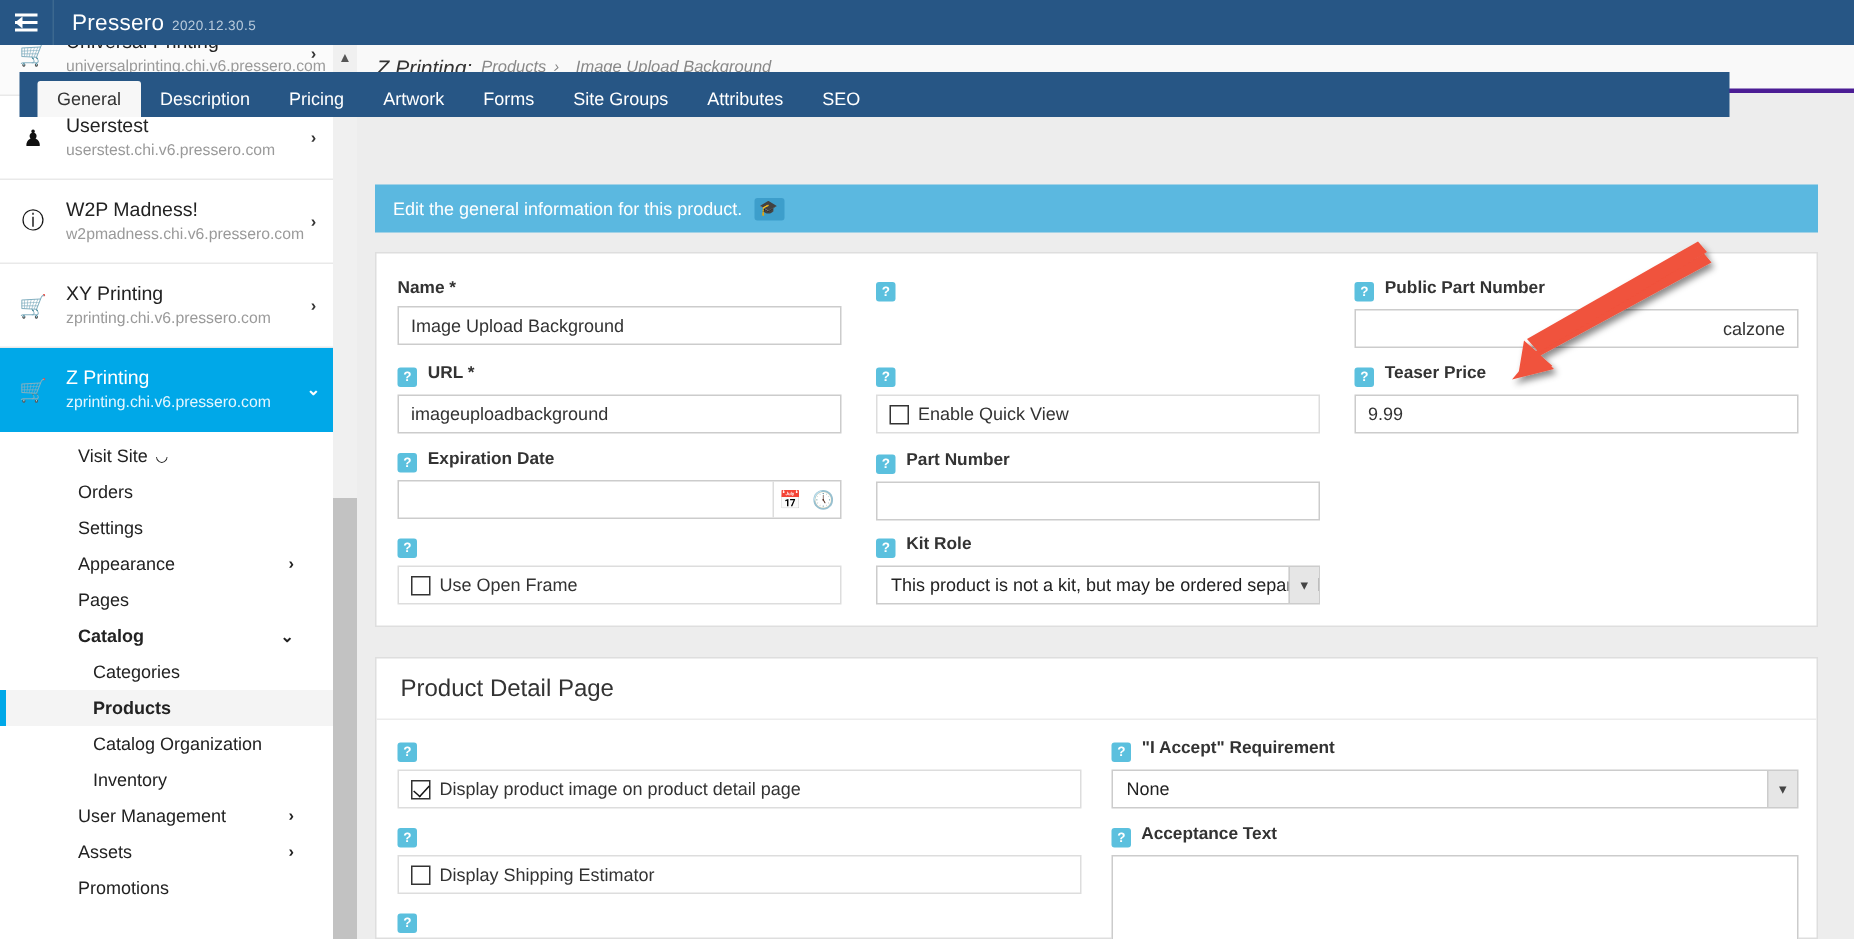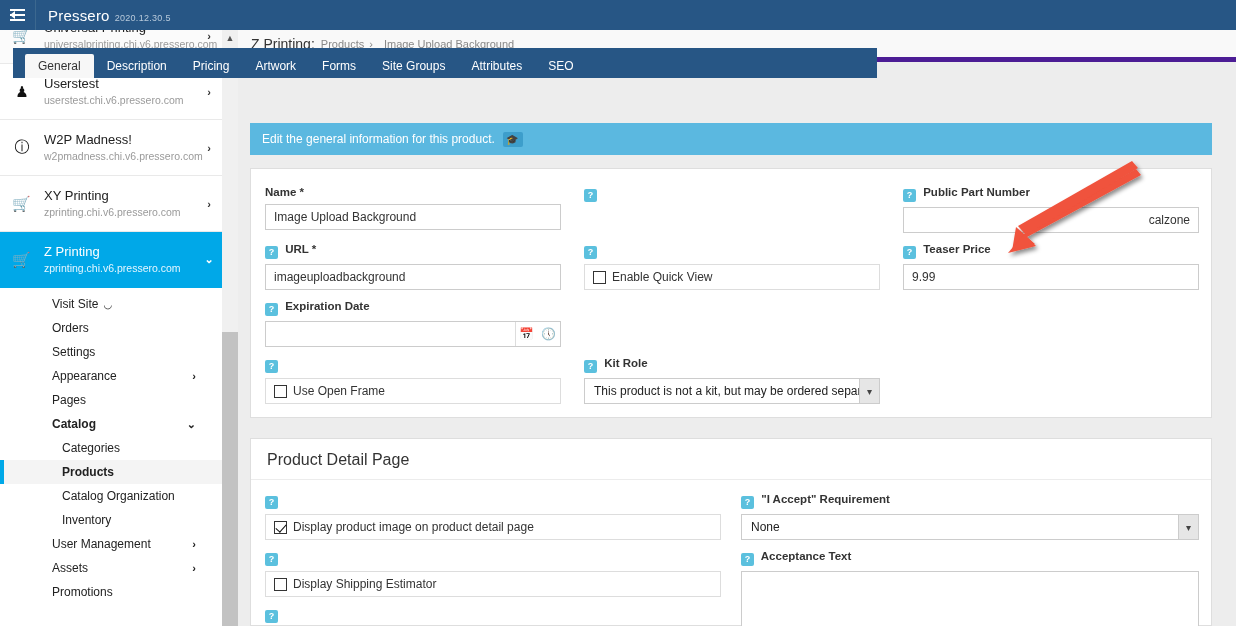--- a/index.html
+++ b/index.html
@@ -84,29 +84,29 @@
   .sb-thumb {
     position: absolute; left: 0; top: 302px; width: 16px; height: 294px; background: #c2c2c2;
   }
 
   
   .main {
     position: absolute; left: 238px; top: 30px; width: 998px; height: 596px;
     background: #ededed; overflow: hidden;
   }
   .crumbbar {
-    height: 32px; background: #f9f9f9; border-bottom: 5px solid #4c1d95;
-    display: flex; align-items: center; padding-left: 13px;
+    height: 32px; background: #f9f9f9; border-bottom: 3px solid #4c1d95;
+    display: flex; align-items: center; padding-left: 13px; font-style: italic;
   }
   .crumb-site { font-size: 14px; color: #333; }
   .crumb-rest { font-size: 11px; color: #888; margin-left: 6px; }
   .crumb-sep { margin: 0 5px; }
 
   .tabstrip {
-    position: absolute; left: 13px; top: 48px; width: 864px; height: 30px;
+    position: absolute; left: 13px; top: 48px; width: 1140px; height: 30px;
     background: #275685; display: flex; align-items: flex-end; padding-left: 12px;
   }
   .tab {
     height: 24px; padding: 0 13px; line-height: 24px; font-size: 12px; color: #ffffff;
   }
   .tab.active {
     background: #f7f7f7; color: #333; border-radius: 2px 2px 0 0;
   }
 
   .banner {
@@ -376,20 +376,27 @@
     <div class="fld" style="left:333px; top:73px; width:296px;">
       <div class="lbl">
         <span class="qmark solo">?</span>
       </div>
       <div class="cbox-box" style="margin-top:5px;">
         <span class="cbx"></span>
         <span class="cbx-lbl">Enable Quick View</span>
       </div>
     </div>
 
+    <div class="fld" style="left:333px; top:131px; width:296px;">
+      <div class="lbl">
+        <span class="qmark">?</span>
+        <span>Part Number</span>
+      </div>
+      <input class="inp" style="margin-top: 5px;" value="">
+    </div>
 
     <div class="fld" style="left:333px; top:187px; width:296px;">
       <div class="lbl">
         <span class="qmark">?</span>
         <span>Kit Role</span>
       </div>
       <div class="sel" style="margin-top:5px;">
         <span class="sel-txt">This product is not a kit, but may be ordered separately</span>
         <span class="sel-arrow">▾</span>
       </div>

